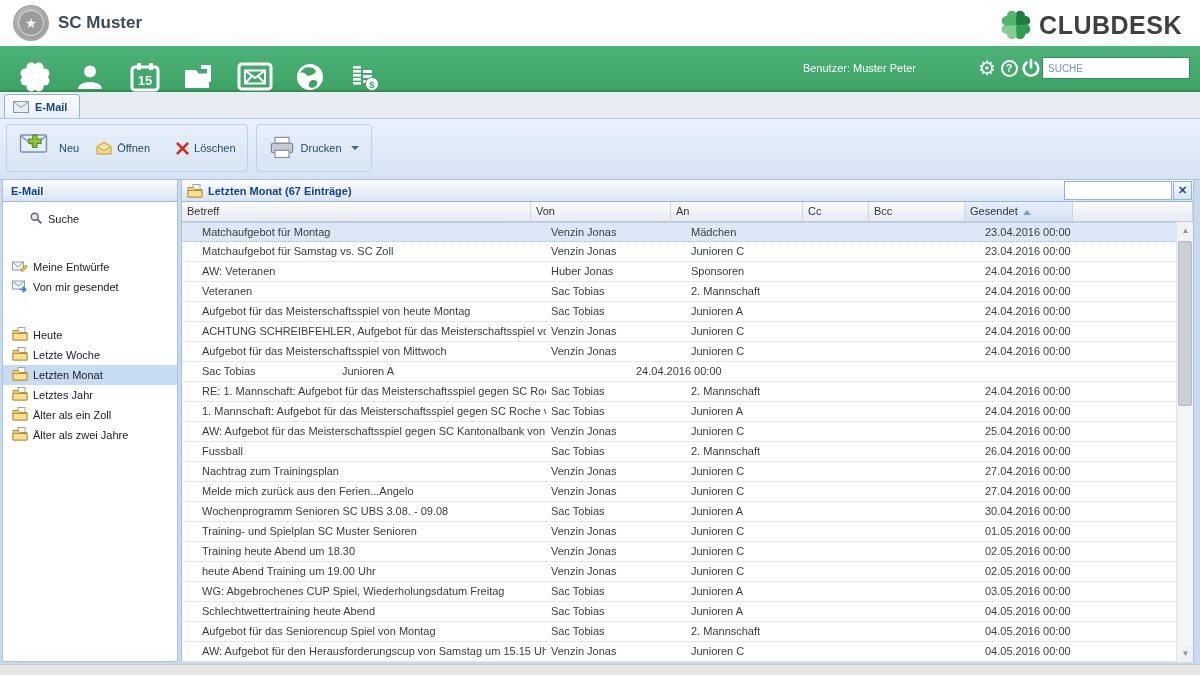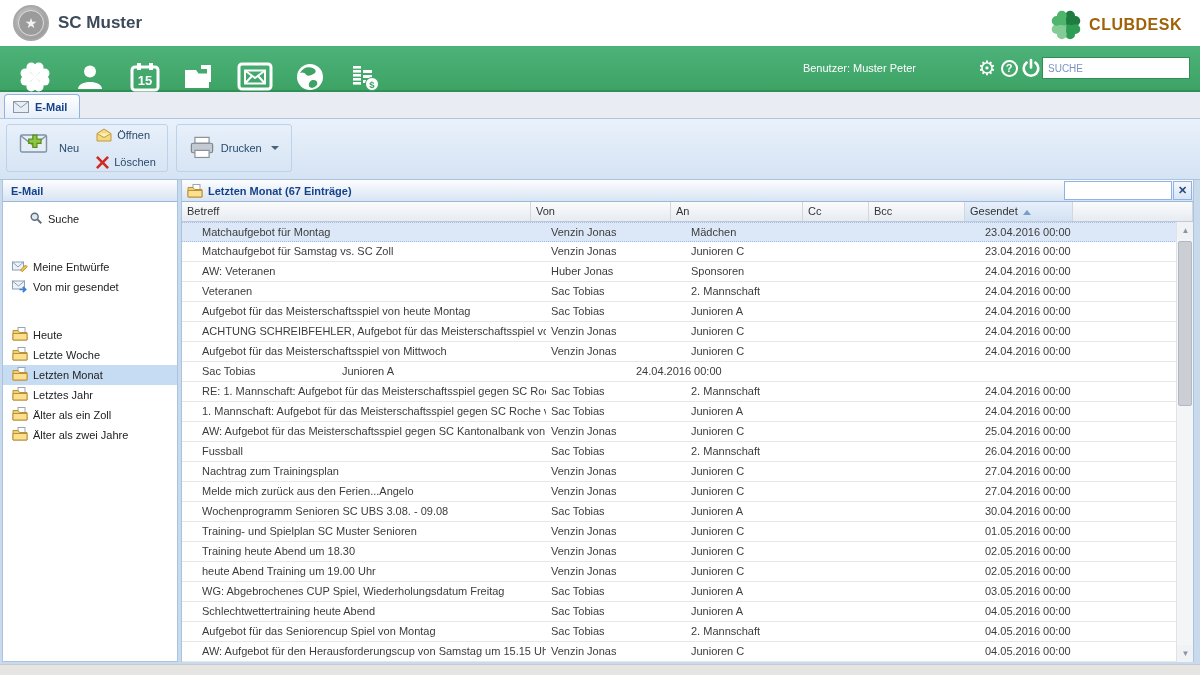--- a/index.html
+++ b/index.html
@@ -9,21 +9,21 @@
 
   
   .app-header { position:absolute; left:0; top:0; width:1200px; height:46px; background:#fff; }
   .club-badge { position:absolute; left:13px; top:5px; width:36px; height:36px; border-radius:50%;
     background:radial-gradient(circle at 40% 35%, #c9c9c9, #8f8f8f); border:2px solid #a8a8a8;
     display:flex; align-items:center; justify-content:center; }
   .club-badge .ring { width:26px; height:26px; border-radius:50%; border:1px solid #ddd;
     background:#9b9b9b; display:flex; align-items:center; justify-content:center; color:#f2f2f2; font-size:14px; }
   .club-title { position:absolute; left:58px; top:13px; font-size:17px; font-weight:bold; color:#3c4a5a; }
   .brand { position:absolute; right:18px; top:8px; display:flex; align-items:center; gap:6px; }
-  .brand-text { font-size:16px; font-weight:bold; color:#a16207; letter-spacing:0.5px; }
+  .brand-text { font-size:25px; font-weight:bold; color:#404040; letter-spacing:0.5px; }
 
   
   .navbar { position:absolute; left:0; top:46px; width:1200px; height:46px;
     background:linear-gradient(#4db279,#3da365); border-bottom:2px solid #2f8f55; }
   .nav-icons { position:absolute; left:14px; top:0; height:44px; display:flex; align-items:center; gap:13px;margin-top:9px; }
   .nav-icon { width:42px; height:40px; display:flex; align-items:center; justify-content:center; position:relative; }
   .nav-icon svg { display:block; }
   .nav-icon .active-marker { position:absolute; bottom:-2px; left:50%; margin-left:-6px;
     width:0; height:0; border-left:6px solid transparent; border-right:6px solid transparent; border-bottom:6px solid #fff; }
   .nav-right { position:absolute; right:10px; top:0; height:44px; display:flex; align-items:center; }
@@ -42,21 +42,21 @@
   .tab { position:absolute; left:4px; bottom:0; height:24px; padding:0 12px 0 8px; display:flex; align-items:center; gap:6px;
     background:linear-gradient(#ffffff,#e7effa); border:1px solid #8db2e3; border-bottom:none;
     border-radius:4px 4px 0 0; color:#15428b; font-weight:bold; }
 
   
   .toolbar { position:absolute; left:0; top:119px; width:1200px; height:61px;
     background:linear-gradient(#e9f1fb,#d5e3f3); border-bottom:1px solid #aac3e0; padding:5px 0 8px 6px; display:flex; gap:8px; }
   .tb-group { border:1px solid #bdd2e6; border-radius:3px; height:48px; display:flex; align-items:center; padding:2px 8px; gap:10px; }
   .tb-big-btn { display:flex; align-items:center; gap:6px; padding:2px 4px; cursor:default; }
   .tb-big-btn .lbl, .tb-small-btn .lbl { color:#2a4a6b; }
-  .tb-stack { display:flex; flex-direction:column; gap:12px; }
+  .tb-stack { display:flex; flex-direction:row; gap:20px; }
   .tb-small-btn { display:flex; align-items:center; gap:5px; padding:1px 3px; }
   .drop-arrow { width:0; height:0; border-left:4px solid transparent; border-right:4px solid transparent;
     border-top:4px solid #4a617a; margin-left:3px; }
 
   
   .content { position:absolute; left:0; top:180px; width:1200px; height:484px; background:#c9daec; }
   .panel-header { height:22px; background:linear-gradient(#fdfdfd,#d7e4f4); border-bottom:1px solid #9cb8d9;
     display:flex; align-items:center; color:#15428b; font-weight:bold; }
 
   .sidebar { position:absolute; left:2px; top:0; width:176px; height:482px; background:#fff; border:1px solid #aac3e0; border-top:none;}

